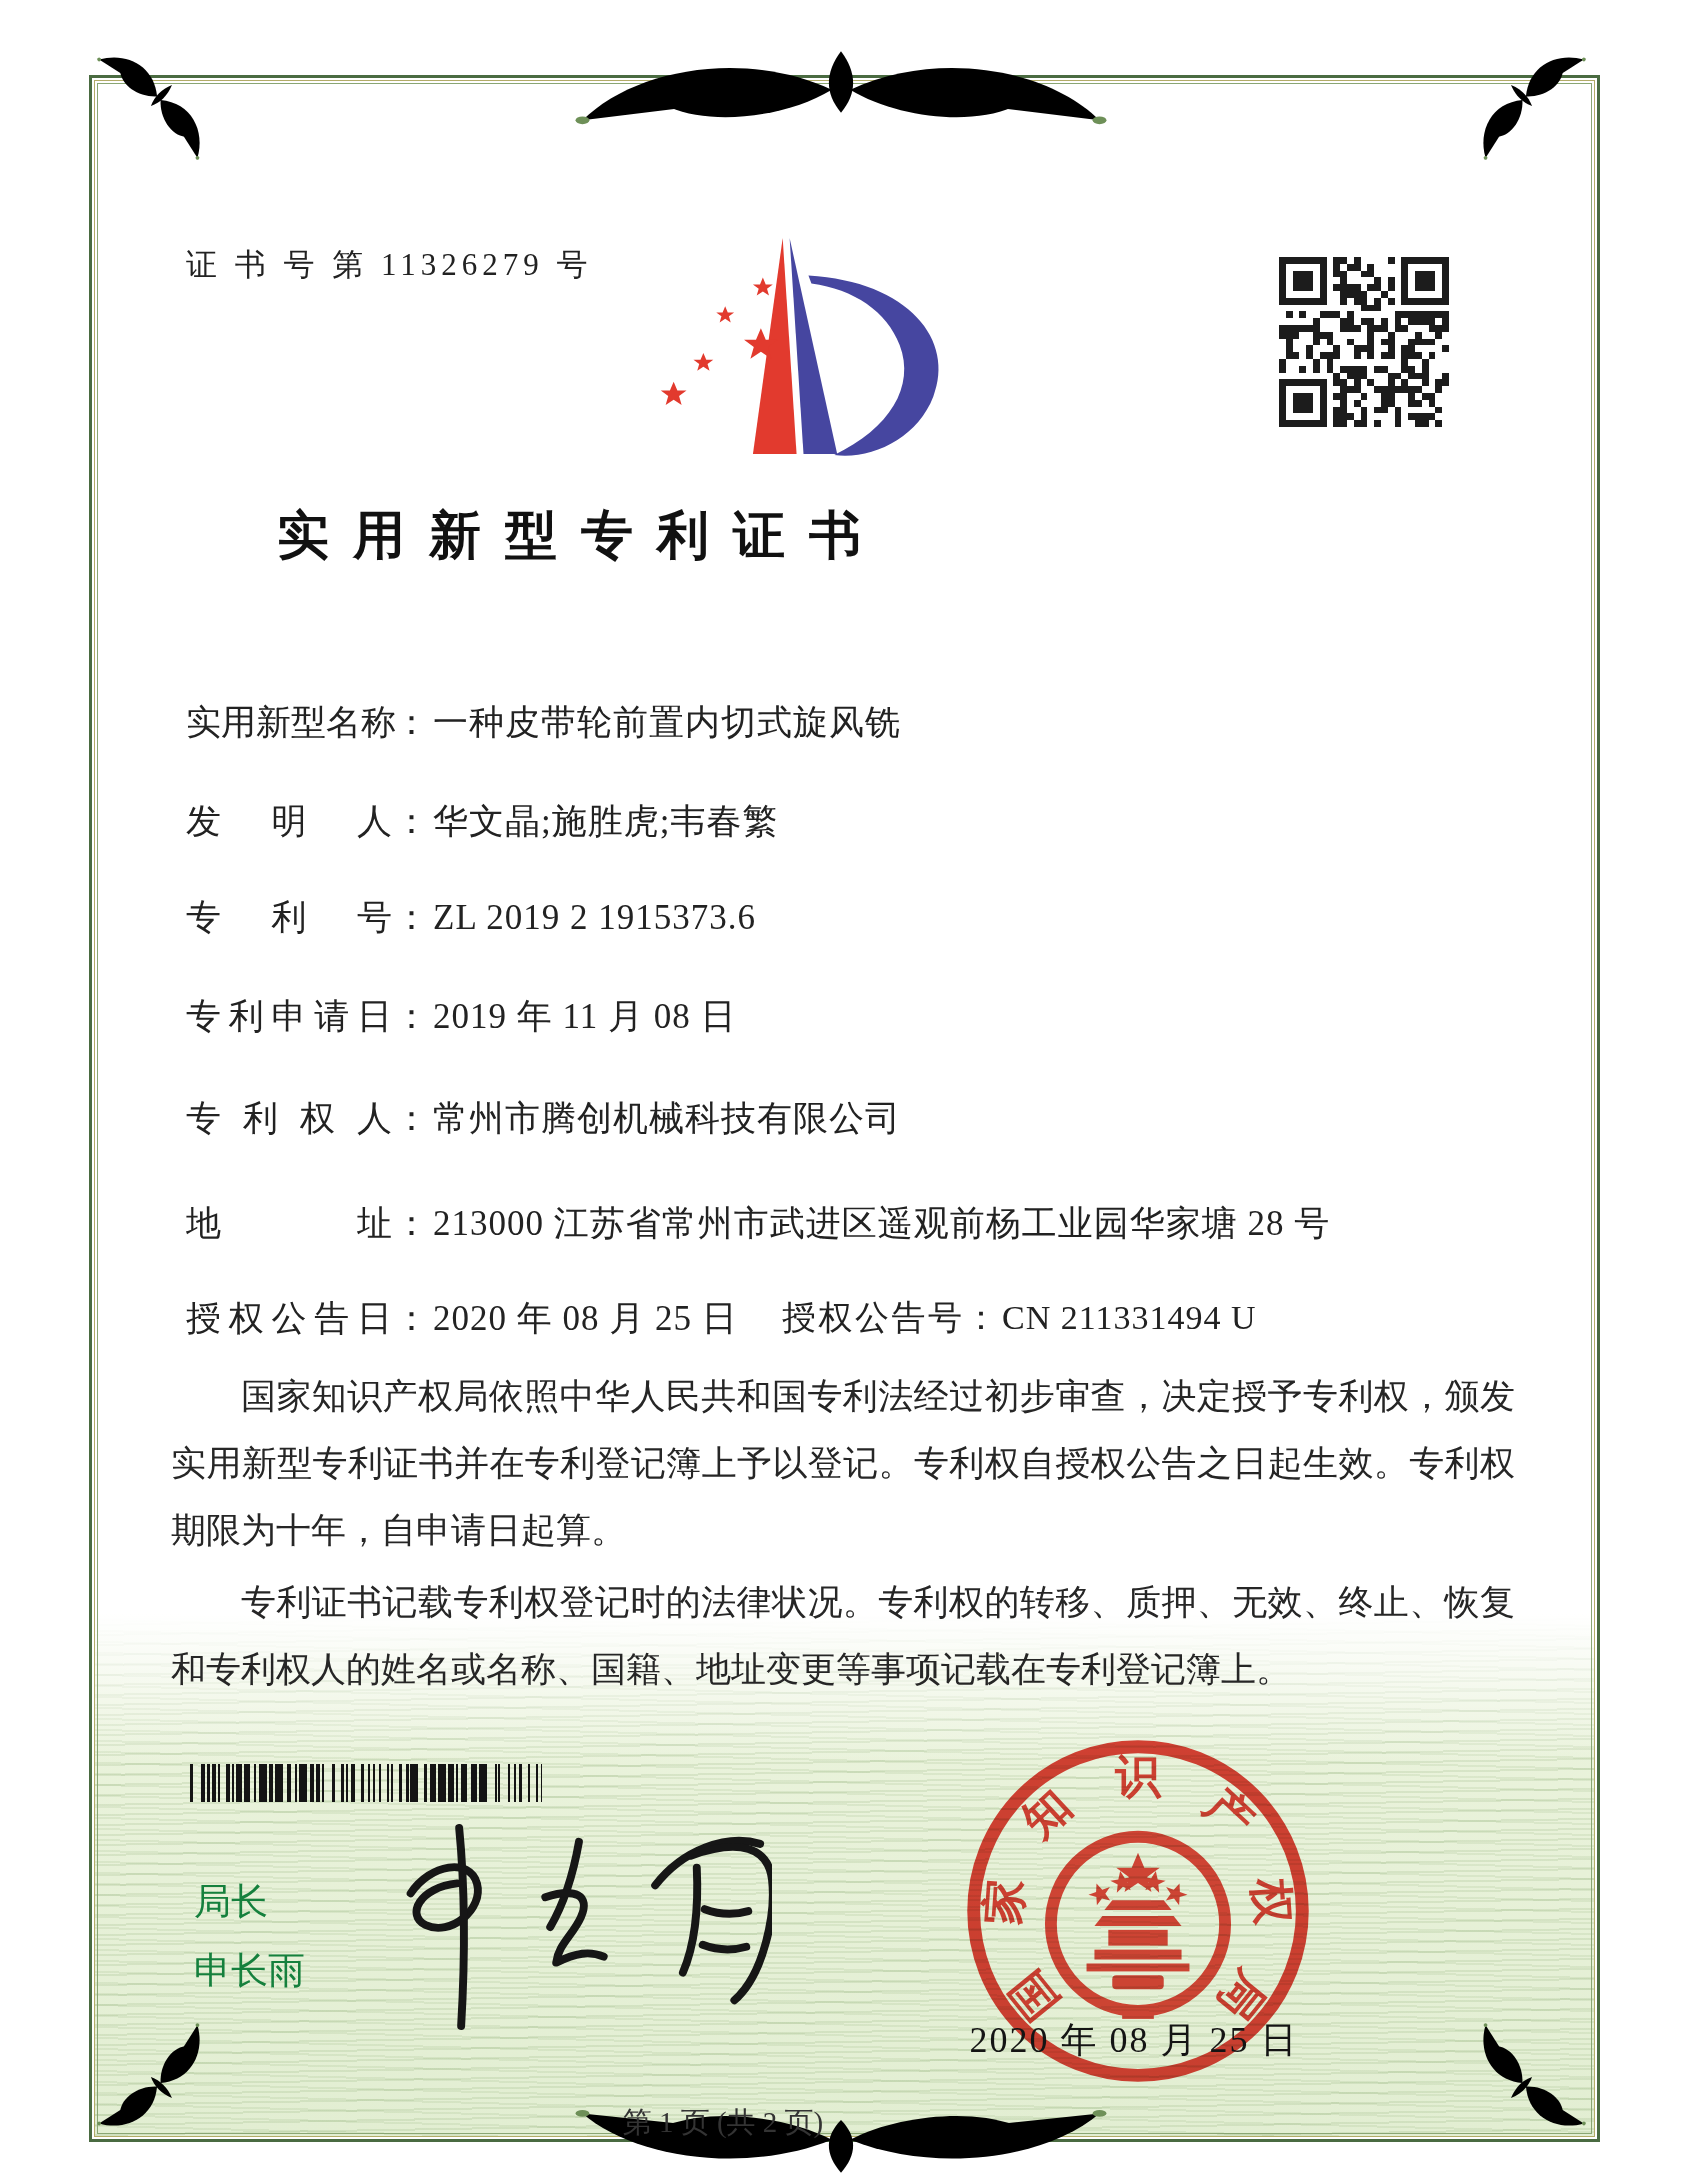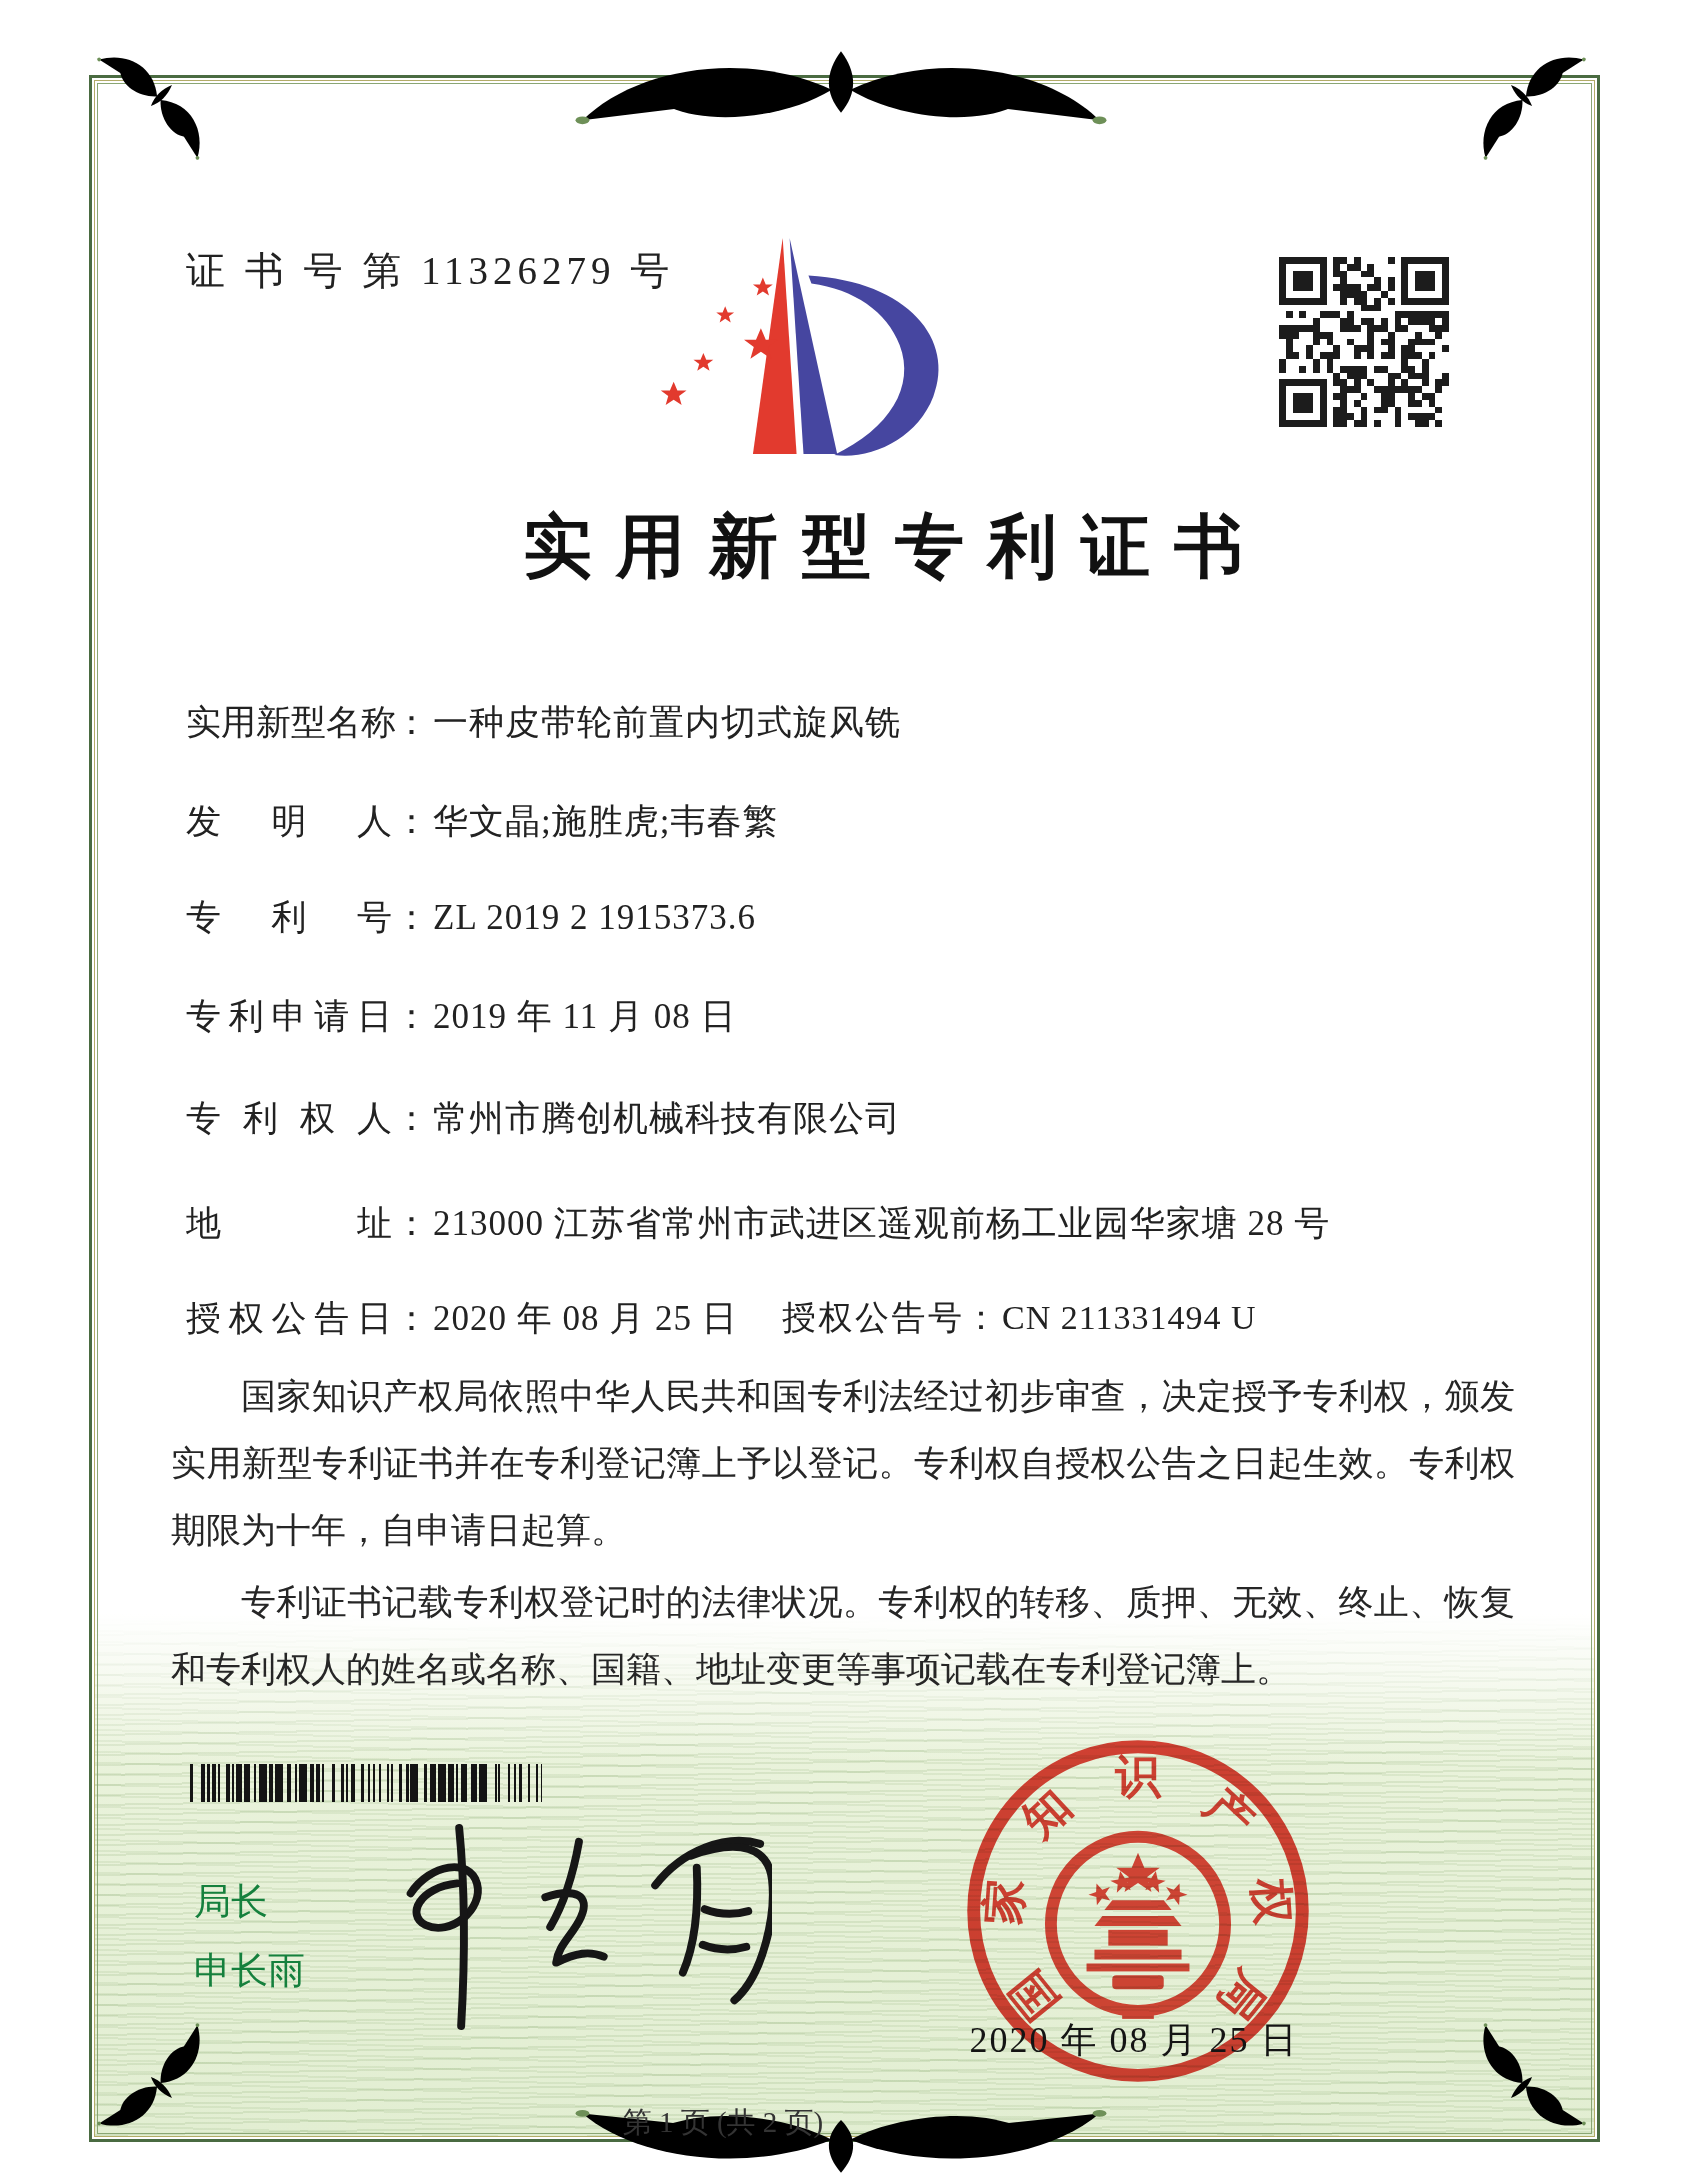--- a/index.html
+++ b/index.html
@@ -19,25 +19,25 @@
   
   .guilloche{position:absolute;left:95px;right:89px;top:1614px;bottom:42px;
     background:
       repeating-linear-gradient(179deg, rgba(118,156,92,.16) 0 2px, transparent 2px 10px),
       repeating-linear-gradient(181.5deg, rgba(118,156,92,.13) 0 2px, transparent 2px 11px),
       linear-gradient(#ecf4de,#e2eed2);
   }
   .guilloche:before{content:"";position:absolute;left:0;right:0;top:0;height:149px;
     background:linear-gradient(#ffffff,rgba(255,255,255,0));}
   
-  .cert-no{position:absolute;left:186px;top:244px;font-size:39px;letter-spacing:5px;color:#222;}
+  .cert-no{position:absolute;left:186px;top:244px;font-size:31px;letter-spacing:5px;color:#222;}
   .logo{position:absolute;left:634px;top:224px;}
   .qr{position:absolute;left:1279px;top:257px;width:170px;height:170px;}
-  .doc-title{position:absolute;left:277px;top:501px;width:990px;text-align:right;
-    font-size:69px;font-weight:700;letter-spacing:24px;color:#111;}
+  .doc-title{position:absolute;left:277px;top:501px;width:990px;text-align:left;
+    font-size:52px;font-weight:700;letter-spacing:24px;color:#111;}
   
   .field{position:absolute;left:186px;font-size:35px;white-space:nowrap;color:#222;}
   .flabel{display:inline-block;width:206px;text-align:justify;text-align-last:justify;vertical-align:bottom;}
   .fcolon{display:inline-block;margin:0 4px 0 2px;}
   .fvalue{letter-spacing:1px;}
   .field2{position:absolute;left:782px;font-size:34px;white-space:nowrap;color:#222;}
   .flabel2{display:inline-block;width:180px;text-align:justify;text-align-last:justify;vertical-align:bottom;}
   
   .bodytext{position:absolute;left:166px;top:1358px;width:1354px;font-size:35px;
     line-height:67px;text-align:justify;color:#262626;}

